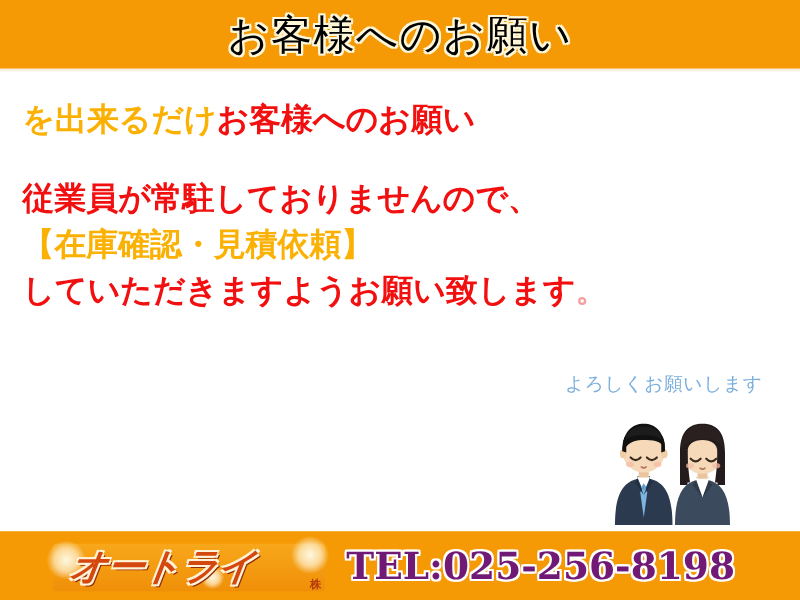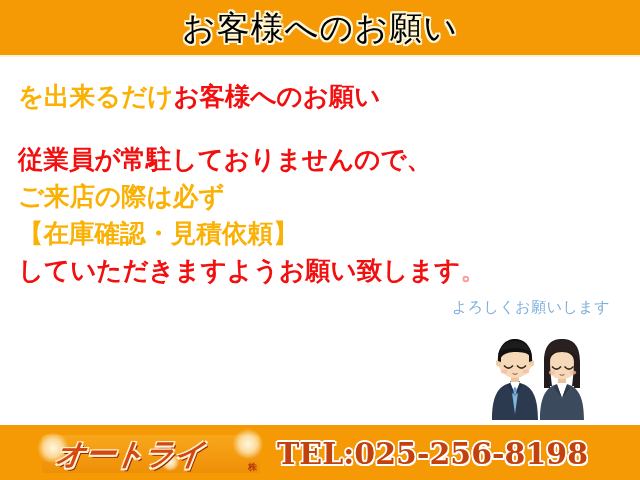--- a/index.html
+++ b/index.html
@@ -155,21 +155,21 @@
   #sparkle-right { right: -4px; top: -2px; width: 32px; height: 30px; }
   #sparkle-mid   { left: 118px; top: 22px; width: 20px; height: 18px; }
 
   #phone-number {
     position: absolute;
     left: 277px;
     top: 436px;
     font-family: "DejaVu Serif", "Liberation Serif", serif;
     font-size: 30px;
     font-weight: bold;
-    color: #c2410c;
+    color: #701a75;
     letter-spacing: 0px;
     line-height: 36px;
     white-space: nowrap;
     text-shadow:
       -1.5px -1.5px 0 #ffffff,
        1.5px -1.5px 0 #ffffff,
       -1.5px  1.5px 0 #ffffff,
        1.5px  1.5px 0 #ffffff,
        0 -1.6px 0 #ffffff,
        0  1.6px 0 #ffffff,
@@ -190,23 +190,20 @@
   <div class="msg-line">
     <span class="gold">を出来るだけ</span><span class="red">お客様へのお願い</span>
   </div>
 
   <div class="spacer-line"></div>
 
   <div class="msg-line">
     <span class="red">従業員が常駐しておりませんので、</span>
   </div>
   <div class="msg-line">
-    <span class="gold">ご来店の際は必ず</span>
-  </div>
-  <div class="msg-line">
     <span class="gold">【在庫確認・見積依頼】</span>
   </div>
   <div class="msg-line">
     <span class="red">していただきますようお願い致します</span><span class="pinkdot">。</span>
   </div>
 </div>
 
 <div id="illustration-block">
   <div id="greeting-text">よろしくお願いします</div>
 

